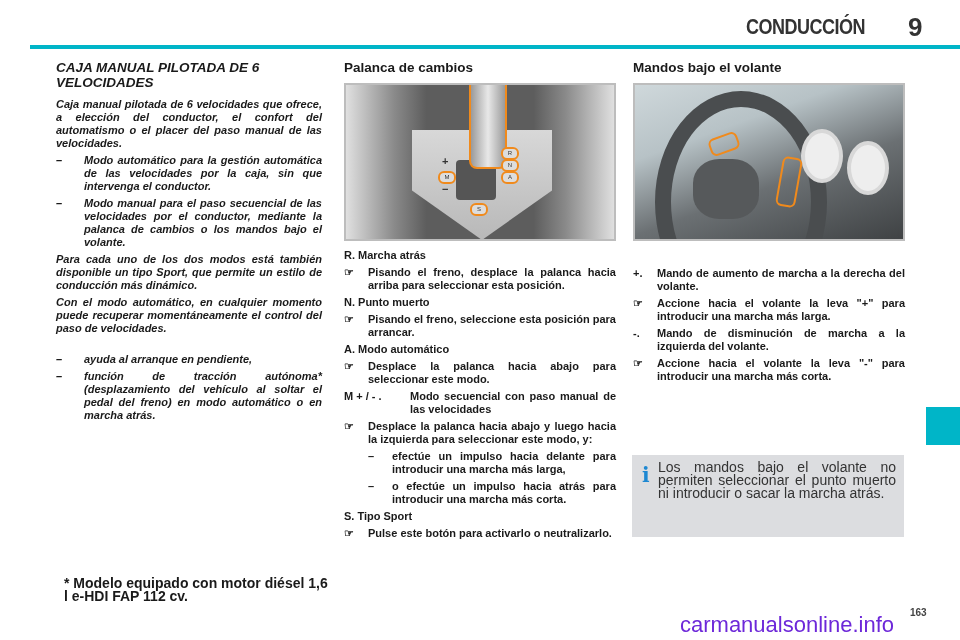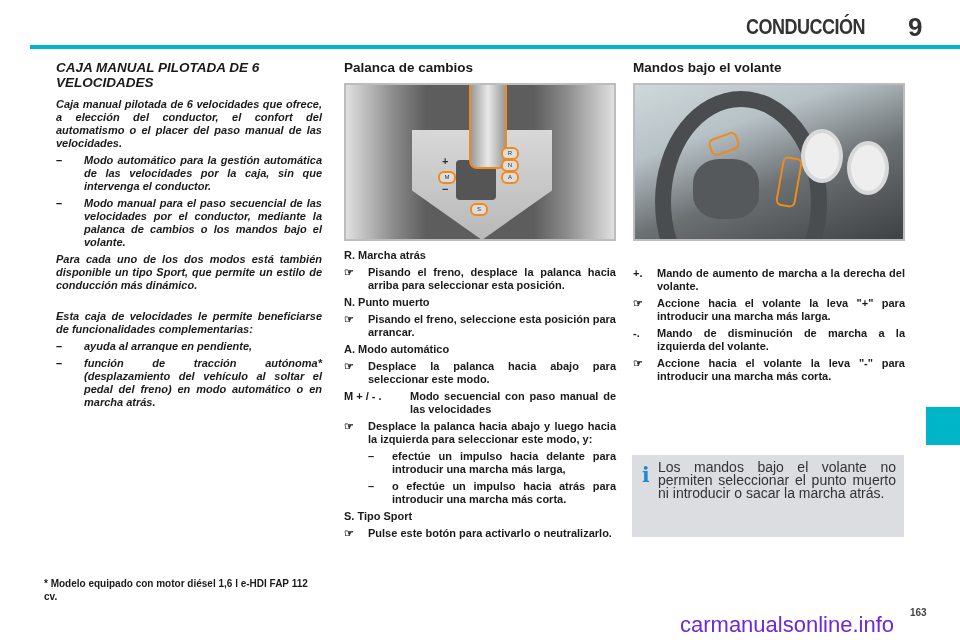--- a/index.html
+++ b/index.html
@@ -18,21 +18,21 @@
   .col2 { left: 344px; width: 272px; }
   .col3 { left: 633px; width: 272px; }
 
   h1 { font-size: 13.5px; font-weight: 900; margin: 0 0 8px 0; line-height: 15px; color: #1a1a1a; }
   h2 { font-size: 13.5px; font-weight: 900; margin: 0 0 8px 0; line-height: 15px; color: #1a1a1a; }
   p { margin: 0 0 4px 0; font-size: 11px; font-weight: bold; line-height: 13px; text-align: justify; }
   .dash-item { display: flex; font-size: 11px; font-weight: bold; line-height: 13px; margin-bottom: 4px; }
   .dash { width: 28px; flex: none; }
   .dash-text { flex: 1; text-align: justify; }
   .spacer { height: 14px; }
-  .footnote { position: absolute; top: 577px; left: 44px; width: 266px; font-size: 10px; font-weight: bold; line-height: 13px; }
+  .footnote { position: absolute; top: 577px; left: 64px; width: 266px; font-size: 14px; font-weight: bold; line-height: 13px; }
 
   .photo { width: 272px; height: 158px; border: 2px solid #bdbdbd; box-sizing: border-box; position: relative; overflow: hidden; margin-bottom: 8px; }
   .shifter { background: linear-gradient(90deg, #e0e0e0 0%, #8a8a8a 18%, #5d5d5d 30%, #5d5d5d 70%, #8a8a8a 82%, #e0e0e0 100%); }
   .plate { position: absolute; left: 66px; top: 45px; width: 140px; height: 110px; background: linear-gradient(#d8d8d8, #b8b8b8);
            clip-path: polygon(0 0, 100% 0, 100% 55%, 50% 100%, 0 55%); }
   .lever { position: absolute; left: 123px; top: 0; width: 34px; height: 82px; border: 2px solid #f08a1c; border-top: none;
            border-radius: 0 0 8px 8px; background: linear-gradient(90deg, #9a9a9a, #e8e8e8, #9a9a9a); }
   .gate { position: absolute; left: 110px; top: 75px; width: 40px; height: 40px; background: #555; border-radius: 4px; }
   .pos { position: absolute; width: 14px; height: 9px; border: 2px solid #f08a1c; border-radius: 6px; background: #ddd;
          font-size: 6px; text-align: center; line-height: 9px; color: #333; }
@@ -71,22 +71,22 @@
   <p>Caja manual pilotada de 6 velocidades que ofrece, a elección del conductor, el confort del automatismo o el placer del paso manual de las velocidades.</p>
   <div class="dash-item">
     <span class="dash">–</span>
     <span class="dash-text">Modo automático para la gestión automática de las velocidades por la caja, sin que intervenga el conductor.</span>
   </div>
   <div class="dash-item">
     <span class="dash">–</span>
     <span class="dash-text">Modo manual para el paso secuencial de las velocidades por el conductor, mediante la palanca de cambios o los mandos bajo el volante.</span>
   </div>
   <p>Para cada uno de los dos modos está también disponible un tipo Sport, que permite un estilo de conducción más dinámico.</p>
+  <p>Con el modo automático, en cualquier momento puede recuperar momentáneamente el control del paso de velocidades.</p>
   <div class="spacer"></div>
-  <p>Esta caja de velocidades le permite beneficiarse de funcionalidades complementarias:</p>
   <div class="dash-item">
     <span class="dash">–</span>
     <span class="dash-text">ayuda al arranque en pendiente,</span>
   </div>
   <div class="dash-item">
     <span class="dash">–</span>
     <span class="dash-text">función de tracción autónoma* (desplazamiento del vehículo al soltar el pedal del freno) en modo automático o en marcha atrás.</span>
   </div>
 </div>
 <div class="footnote">* Modelo equipado con motor diésel 1,6 l e-HDI FAP 112 cv.</div>

